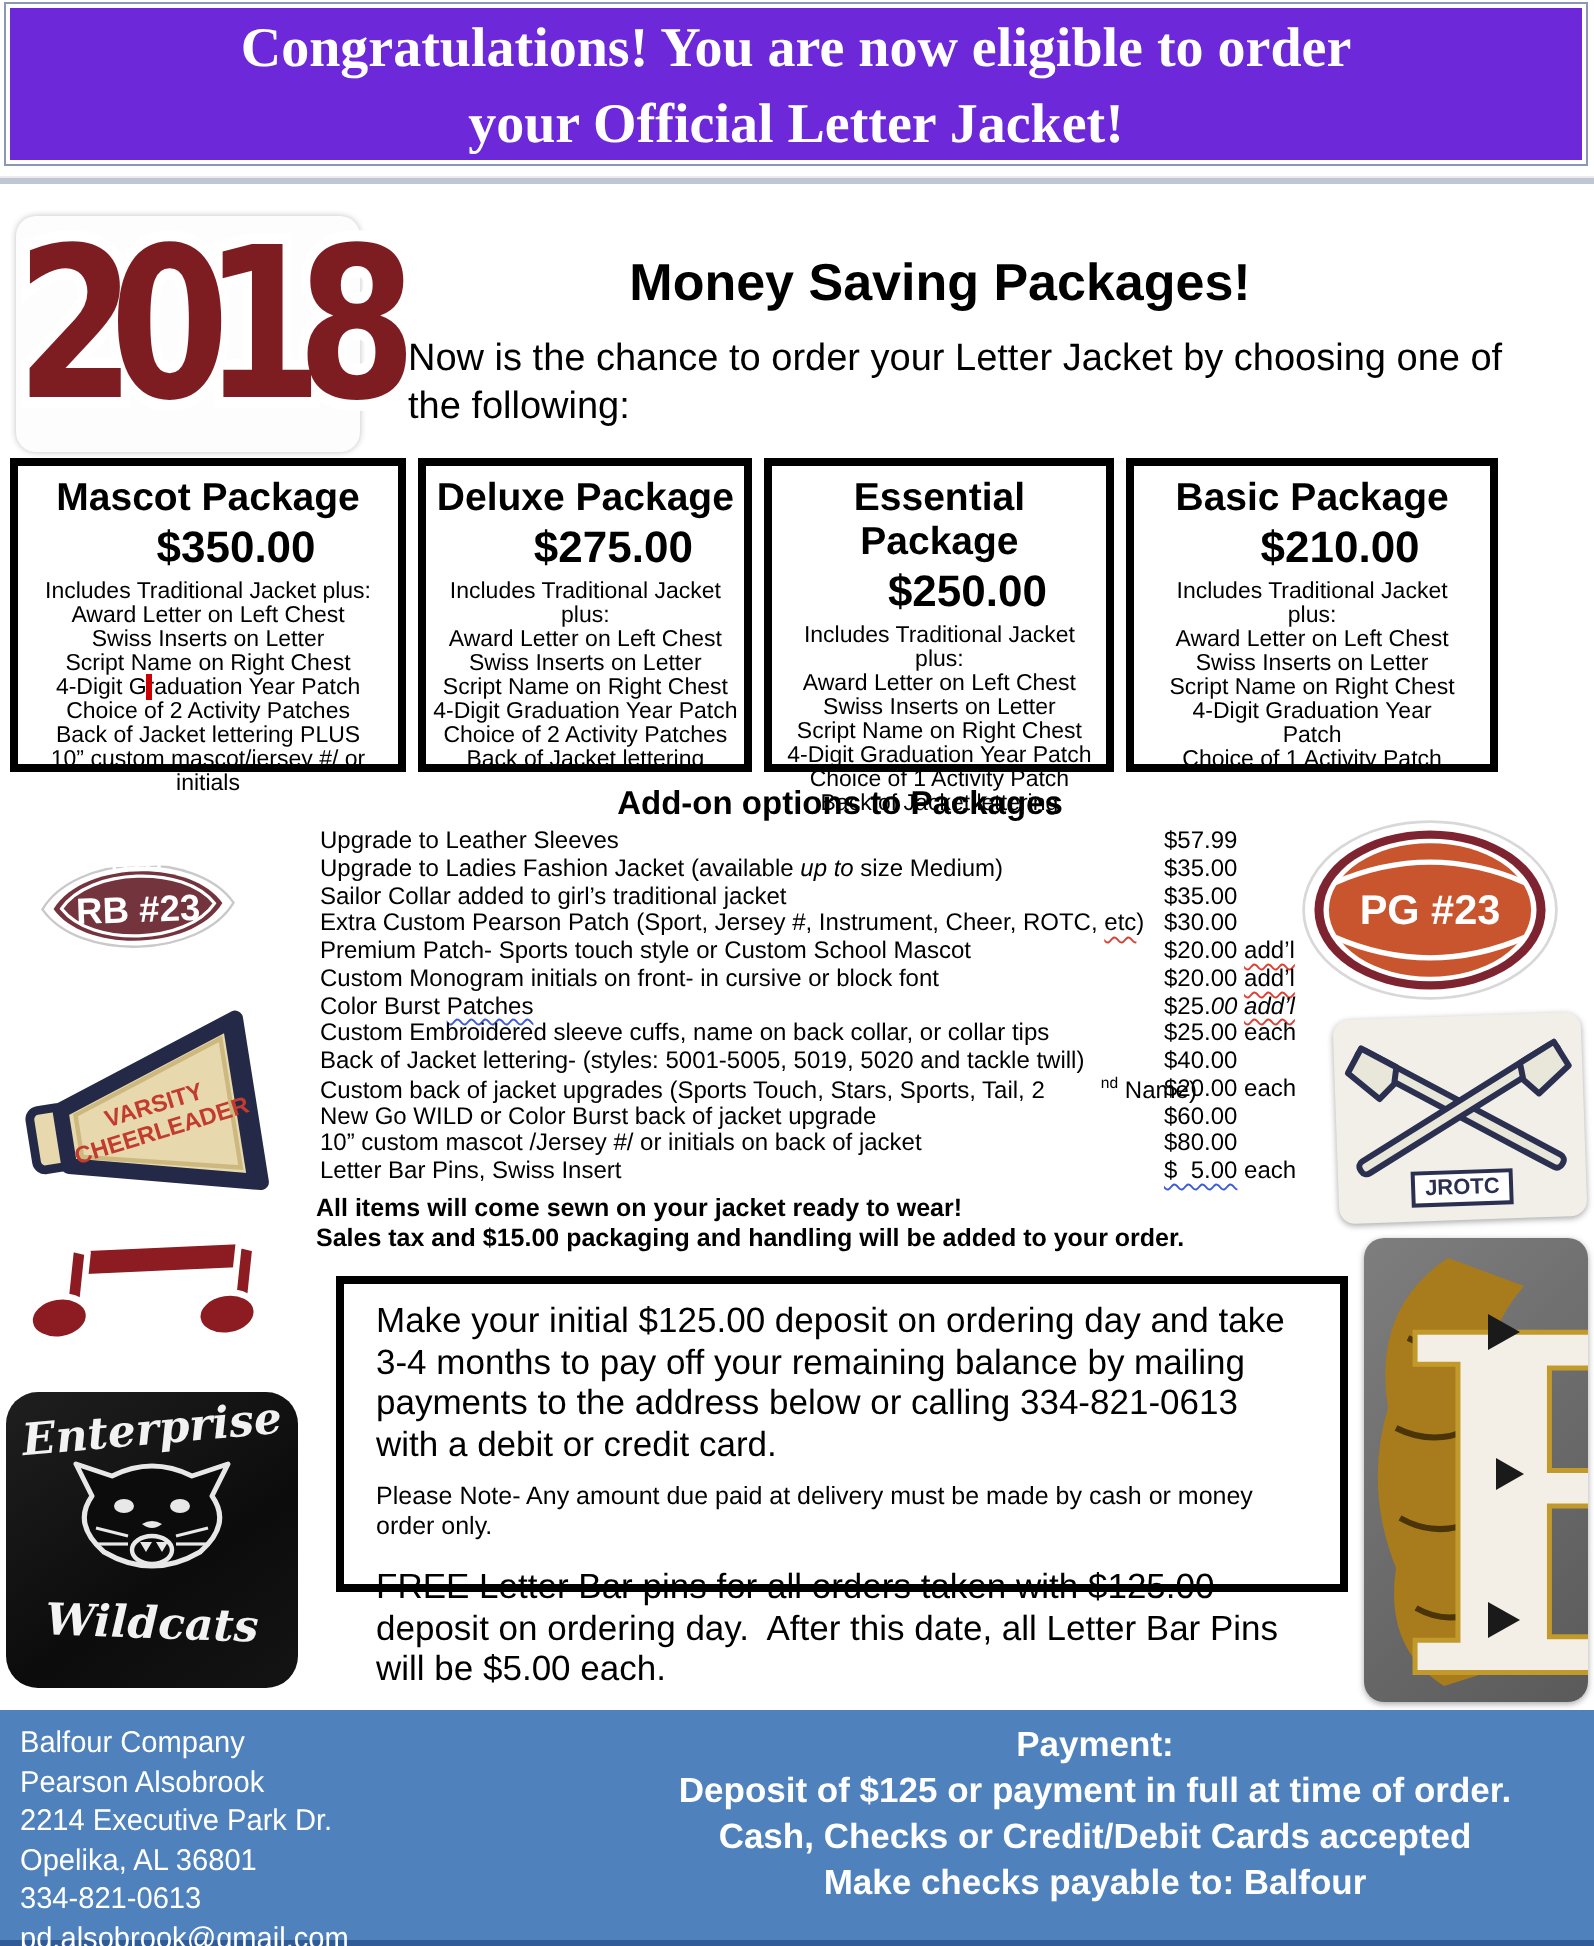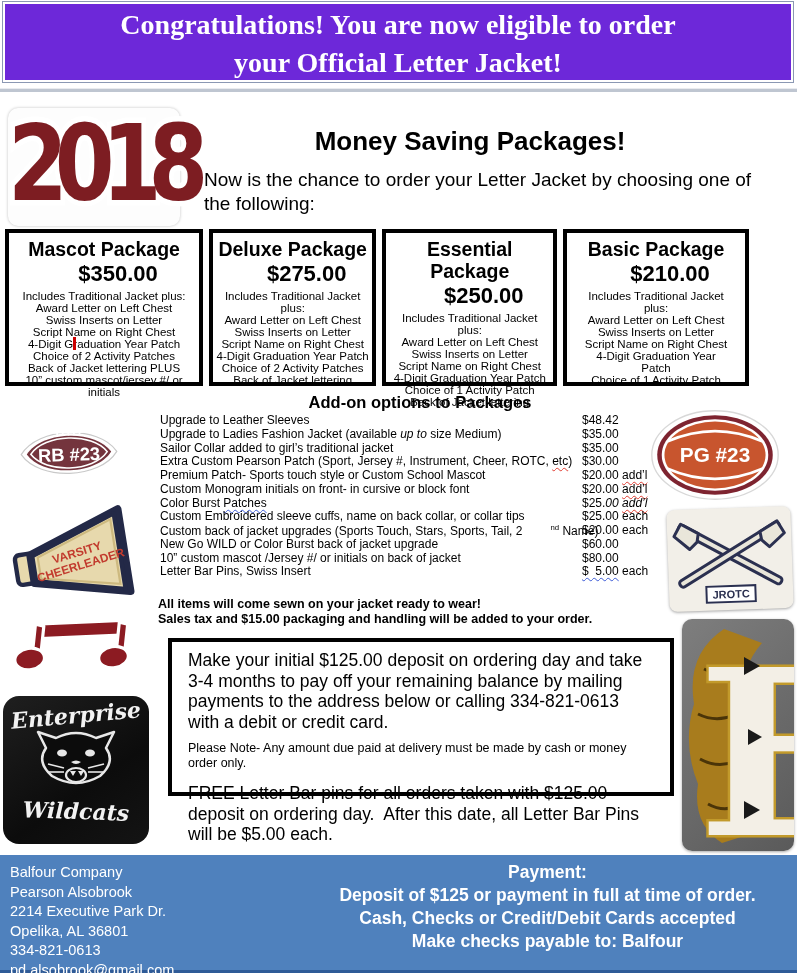--- a/index.html
+++ b/index.html
@@ -157,21 +157,21 @@
           <div>4-Digit Graduation Year Patch</div>
           <div>Choice of 1 Activity Patch</div>
         </div>
     </div>
   </div>
 
   <div class="addon-title">Add-on options to Packages</div>
   <div class="addons" id="addon-rows">
       <div class="a-row">
         <span class="a-desc"><span>Upgrade to Leather Sleeves</span></span>
-        <span class="a-price"><span>$48.42</span></span>
+        <span class="a-price"><span>$57.99</span></span>
       </div>
       <div class="a-row">
         <span class="a-desc"><span>Upgrade to Ladies Fashion Jacket (available </span><span class="it">up to</span><span> size Medium)</span></span>
         <span class="a-price"><span>$35.00</span></span>
       </div>
       <div class="a-row">
         <span class="a-desc"><span>Sailor Collar added to girl’s traditional jacket</span></span>
         <span class="a-price"><span>$35.00</span></span>
       </div>
       <div class="a-row">
@@ -186,20 +186,24 @@
         <span class="a-desc"><span>Custom Monogram initials on front- in cursive or block font</span></span>
         <span class="a-price"><span>$20.00 </span><span class="wavy-red">add’l</span></span>
       </div>
       <div class="a-row">
         <span class="a-desc"><span>Color Burst </span><span class="wavy-blue">Patches</span></span>
         <span class="a-price"><span>$25.</span><span class="it">00 </span><span class="it wavy-red">add’l</span></span>
       </div>
       <div class="a-row">
         <span class="a-desc"><span>Custom Embroidered sleeve cuffs, name on back collar, or collar tips</span></span>
         <span class="a-price"><span>$25.00 each</span></span>
+      </div>
+      <div class="a-row">
+        <span class="a-desc"><span>Back of Jacket lettering- (styles: 5001-5005, 5019, 5020 and tackle twill)</span></span>
+        <span class="a-price"><span>$40.00</span></span>
       </div>
       <div class="a-row">
         <span class="a-desc"><span>Custom back of jacket upgrades (Sports Touch, Stars, Sports, Tail, 2</span><span class="sup">nd</span><span> Name)</span></span>
         <span class="a-price"><span>$20.00 each</span></span>
       </div>
       <div class="a-row">
         <span class="a-desc"><span>New Go WILD or Color Burst back of jacket upgrade</span></span>
         <span class="a-price"><span>$60.00</span></span>
       </div>
       <div class="a-row">

